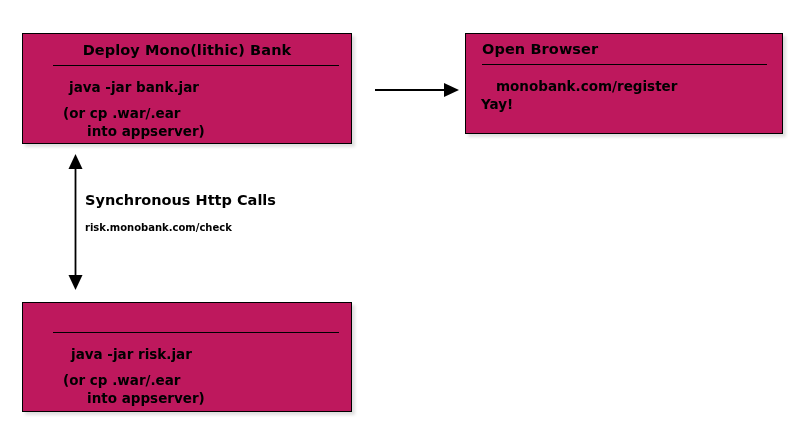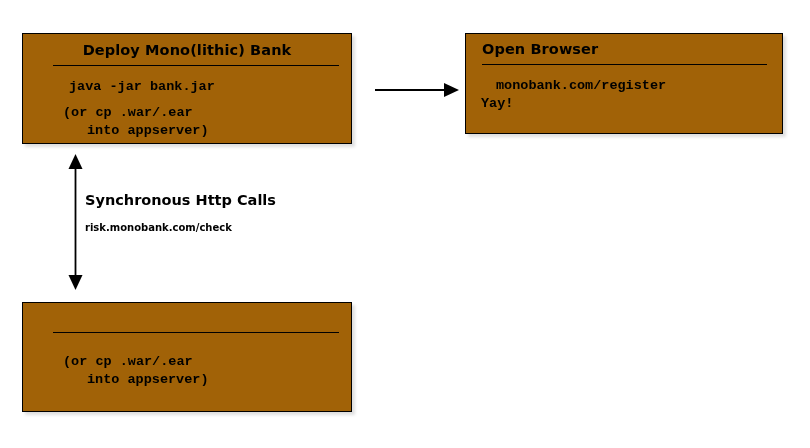--- a/index.html
+++ b/index.html
@@ -23,21 +23,21 @@
     left: 0;
     top: 0;
     width: 810px;
     height: 448px;
   }
 
   
   .node {
     position: absolute;
     box-sizing: border-box;
-    background: #a16207;
+    background: #be185d;
     border: 1.6px solid #000000;
     box-shadow: 3px 3px 3px rgba(0,0,0,0.13);
   }
 
   .node-title {
     position: absolute;
     left: 0;
     right: 0;
     font-weight: bold;
     font-size: 14.5px;
@@ -51,21 +51,20 @@
   .node-divider {
     position: absolute;
     height: 0;
     border-top: 1.6px solid #000000;
   }
 
   .node-body {
     position: absolute;
     left: 0;
     right: 0;
-    font-family: Liberation Mono, monospace;
   }
   .body-line {
     font-weight: bold;
     font-size: 13.5px;
     line-height: 18px;
     white-space: pre;
   }
 
   
   #box-mono      { left: 22px;  top: 33px;  width: 330px; height: 111px; }
@@ -143,20 +142,21 @@
     <div class="node-divider"></div>
     <div class="node-body">
       <div class="body-line l1">monobank.com/register</div>
       <div class="body-line l2">Yay!</div>
     </div>
   </div>
 
   <div class="node" id="box-risk">
     <div class="node-divider"></div>
     <div class="node-body">
+      <div class="body-line l1">java -jar risk.jar</div>
       <div class="body-line l2">(or cp .war/.ear</div>
       <div class="body-line l3">into appserver)</div>
     </div>
   </div>
 
   <div class="edge-label" id="label-sync">Synchronous Http Calls</div>
   <div class="edge-label" id="label-endpoint">risk.monobank.com/check</div>
 
   <svg id="arrows" viewBox="0 0 810 448">
 

